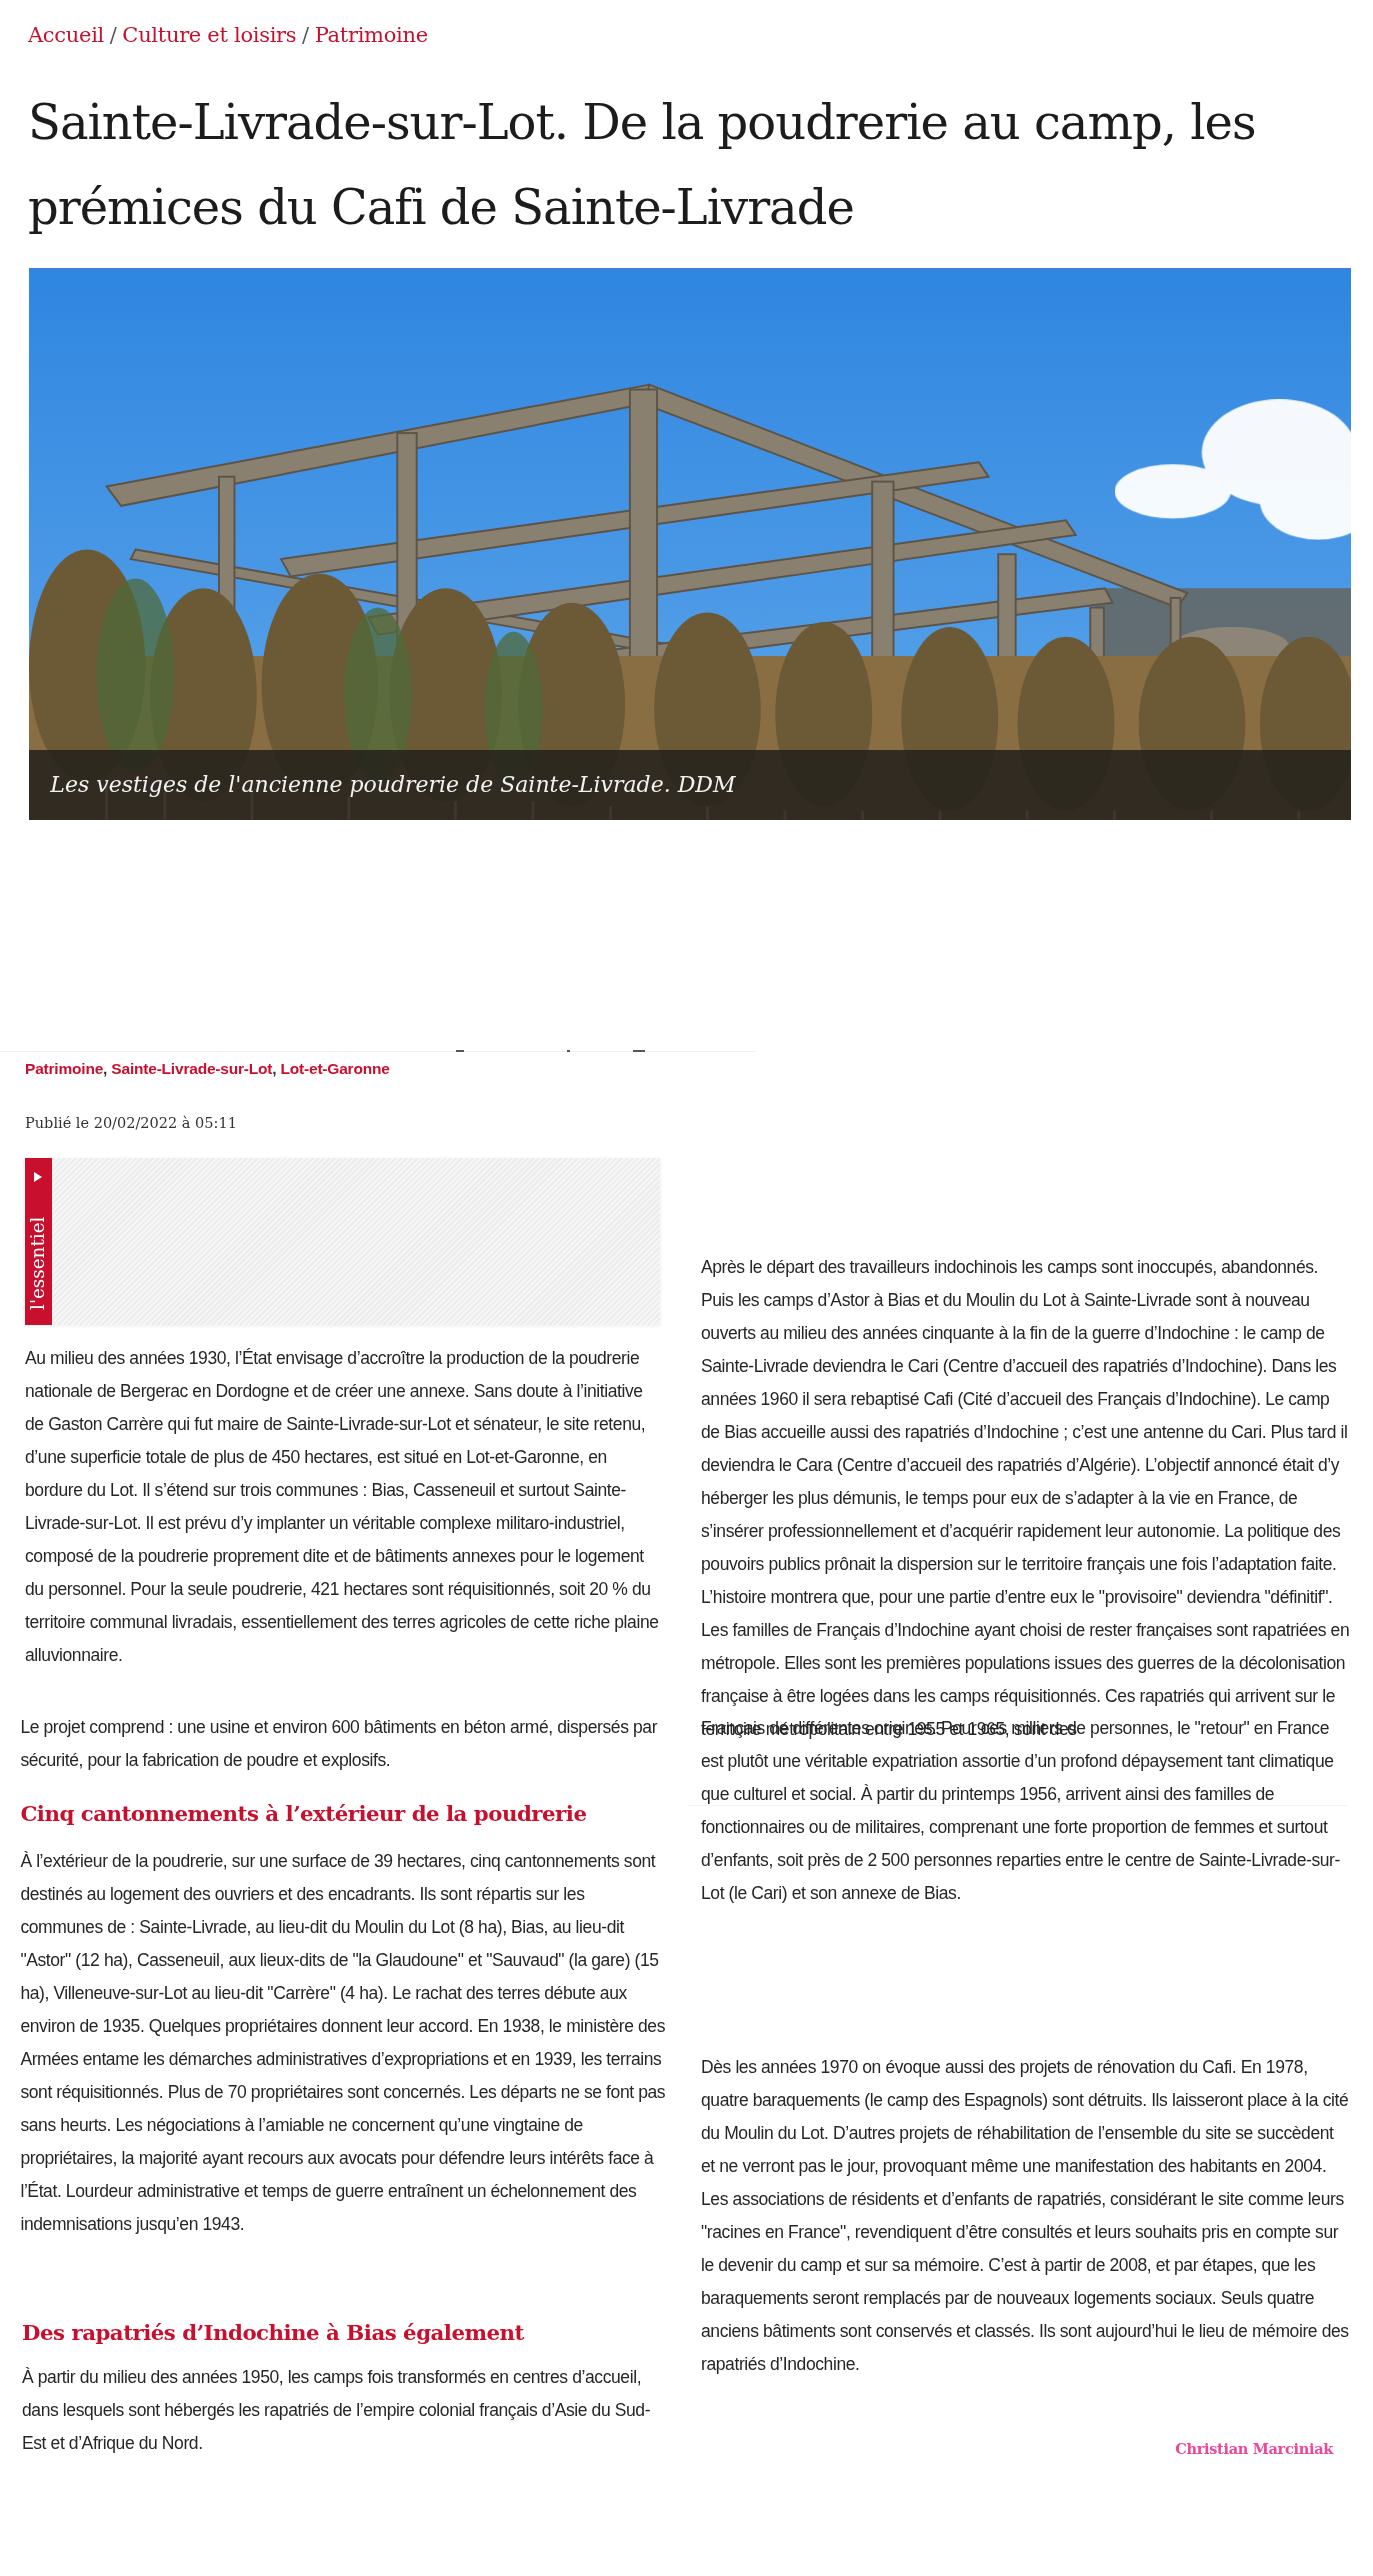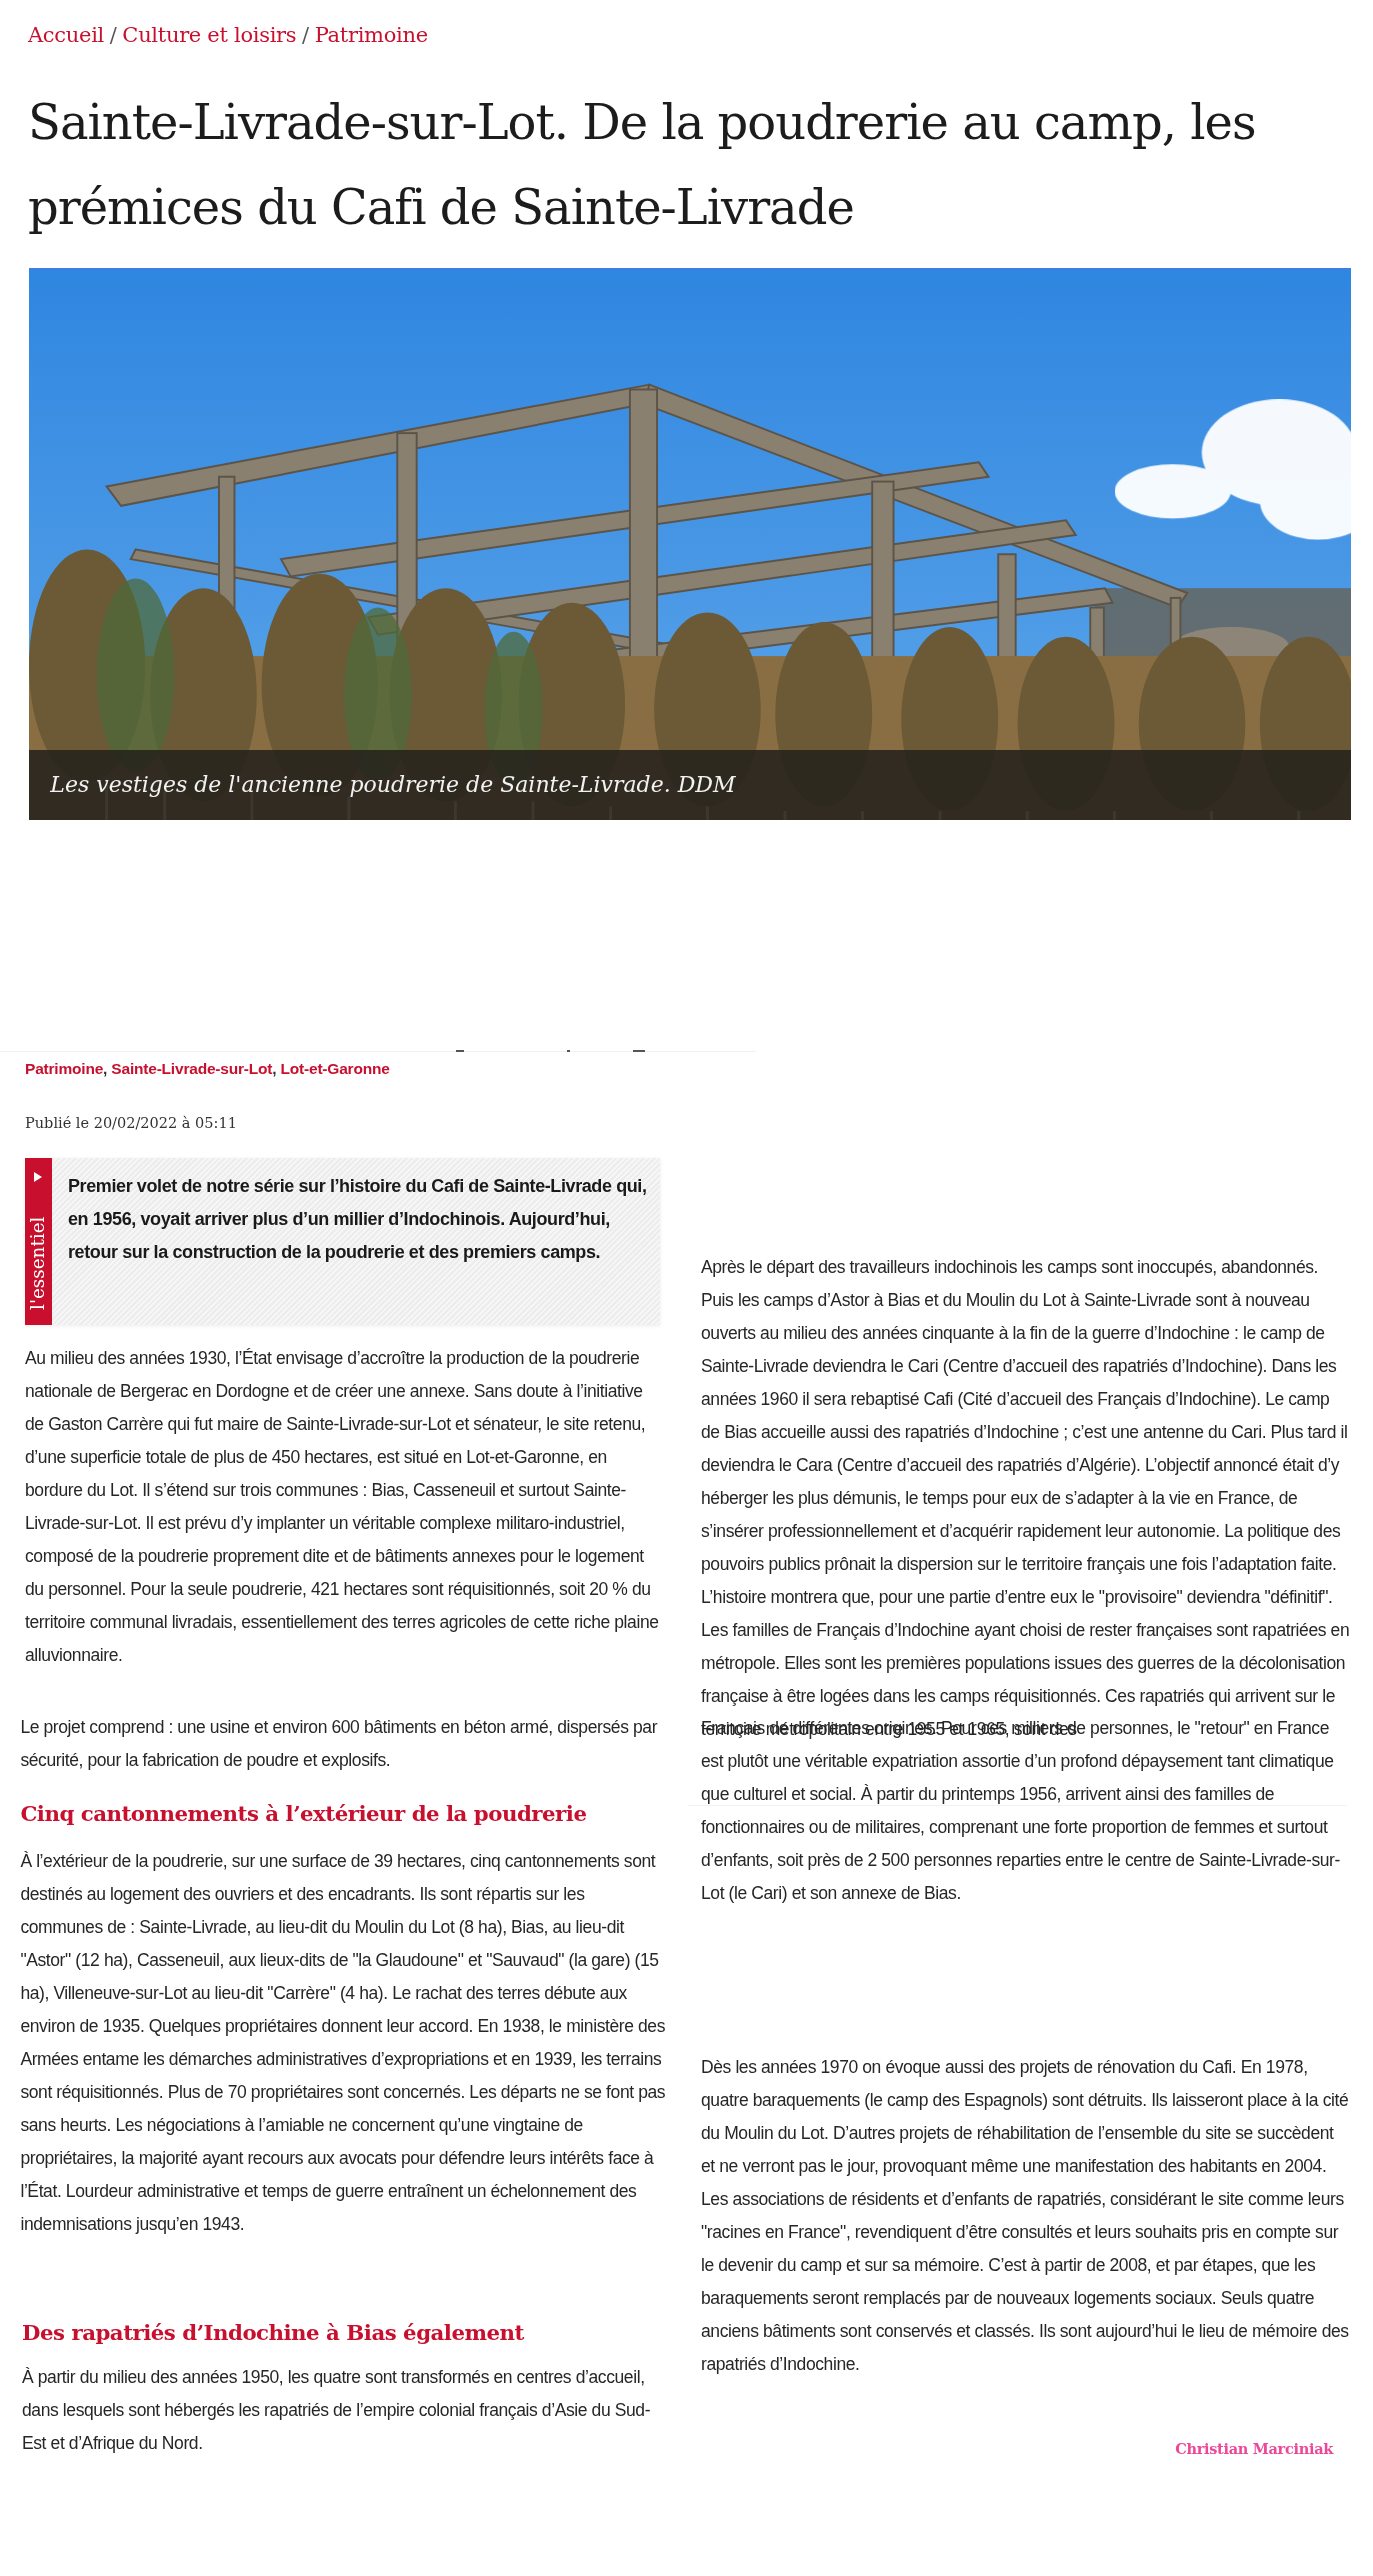--- a/index.html
+++ b/index.html
@@ -303,40 +303,39 @@
   <a href="#">Patrimoine</a><span>, </span><a href="#">Sainte-Livrade-sur-Lot</a><span>, </span><a href="#">Lot-et-Garonne</a>
 </div>
 
 <div class="published">Publié le 20/02/2022 à 05:11</div>
 
 <aside class="essentiel">
   <div class="essentiel-tab">
     <span class="arrow"></span>
     <span class="label">l'essentiel</span>
   </div>
-  <p class="essentiel-text">Premier volet de notre série sur l’histoire du Cafi de Sainte-Livrade qui, en 1956, voyait arriver plus d’un millier d’Indochinois. Aujourd’hui, retour sur la construction de la poudrerie et des premiers camps.</p>
 </aside>
 
 <div class="col col-left-1">
   <p>Au milieu des années 1930, l’État envisage d’accroître la production de la poudrerie nationale de Bergerac en Dordogne et de créer une annexe. Sans doute à l’initiative de Gaston Carrère qui fut maire de Sainte-Livrade-sur-Lot et sénateur, le site retenu, d’une superficie totale de plus de 450 hectares, est situé en Lot-et-Garonne, en bordure du Lot. Il s’étend sur trois communes : Bias, Casseneuil et surtout Sainte-Livrade-sur-Lot. Il est prévu d’y implanter un véritable complexe militaro-industriel, composé de la poudrerie proprement dite et de bâtiments annexes pour le logement du personnel. Pour la seule poudrerie, 421 hectares sont réquisitionnés, soit 20 % du territoire communal livradais, essentiellement des terres agricoles de cette riche plaine alluvionnaire.</p>
 </div>
 <div class="col col-left-2">
   <p>Le projet comprend : une usine et environ 600 bâtiments en béton armé, dispersés par sécurité, pour la fabrication de poudre et explosifs.</p>
 </div>
 <div class="col col-left-h2a">
   <h2>Cinq cantonnements à l’extérieur de la poudrerie</h2>
 </div>
 <div class="col col-left-3">
   <p>À l’extérieur de la poudrerie, sur une surface de 39 hectares, cinq cantonnements sont destinés au logement des ouvriers et des encadrants. Ils sont répartis sur les communes de : Sainte-Livrade, au lieu-dit du Moulin du Lot (8 ha), Bias, au lieu-dit "Astor" (12 ha), Casseneuil, aux lieux-dits de "la Glaudoune" et "Sauvaud" (la gare) (15 ha), Villeneuve-sur-Lot au lieu-dit "Carrère" (4 ha). Le rachat des terres débute aux environ de 1935. Quelques propriétaires donnent leur accord. En 1938, le ministère des Armées entame les démarches administratives d’expropriations et en 1939, les terrains sont réquisitionnés. Plus de 70 propriétaires sont concernés. Les départs ne se font pas sans heurts. Les négociations à l’amiable ne concernent qu’une vingtaine de propriétaires, la majorité ayant recours aux avocats pour défendre leurs intérêts face à l’État. Lourdeur administrative et temps de guerre entraînent un échelonnement des indemnisations jusqu’en 1943.</p>
 </div>
 <div class="col col-left-h2b">
   <h2>Des rapatriés d’Indochine à Bias également</h2>
 </div>
 <div class="col col-left-4">
-  <p>À partir du milieu des années 1950, les quatre sont transformés en centres d’accueil, dans lesquels sont hébergés les rapatriés de l’empire colonial français d’Asie du Sud-Est et d’Afrique du Nord.</p>
+  <p>À partir du milieu des années 1950, les camps fois transformés en centres d’accueil, dans lesquels sont hébergés les rapatriés de l’empire colonial français d’Asie du Sud-Est et d’Afrique du Nord.</p>
 </div>
 
 <div class="col col-right-1">
   <p>Après le départ des travailleurs indochinois les camps sont inoccupés, abandonnés. Puis les camps d’Astor à Bias et du Moulin du Lot à Sainte-Livrade sont à nouveau ouverts au milieu des années cinquante à la fin de la guerre d’Indochine : le camp de Sainte-Livrade deviendra le Cari (Centre d’accueil des rapatriés d’Indochine). Dans les années 1960 il sera rebaptisé Cafi (Cité d’accueil des Français d’Indochine). Le camp de Bias accueille aussi des rapatriés d’Indochine ; c’est une antenne du Cari. Plus tard il deviendra le Cara (Centre d’accueil des rapatriés d’Algérie). L’objectif annoncé était d’y héberger les plus démunis, le temps pour eux de s’adapter à la vie en France, de s’insérer professionnellement et d’acquérir rapidement leur autonomie. La politique des pouvoirs publics prônait la dispersion sur le territoire français une fois l’adaptation faite. L’histoire montrera que, pour une partie d’entre eux le "provisoire" deviendra "définitif". Les familles de Français d’Indochine ayant choisi de rester françaises sont rapatriées en métropole. Elles sont les premières populations issues des guerres de la décolonisation française à être logées dans les camps réquisitionnés. Ces rapatriés qui arrivent sur le territoire métropolitain entre 1955 et 1965, sont des</p>
 </div>
 <div class="col-right-sep"></div>
 <div class="col col-right-2">
   <p>Français de différentes origines. Pour ces milliers de personnes, le "retour" en France est plutôt une véritable expatriation assortie d’un profond dépaysement tant climatique que culturel et social. À partir du printemps 1956, arrivent ainsi des familles de fonctionnaires ou de militaires, comprenant une forte proportion de femmes et surtout d’enfants, soit près de 2 500 personnes reparties entre le centre de Sainte-Livrade-sur-Lot (le Cari) et son annexe de Bias.</p>
 </div>
 <div class="col col-right-3">

